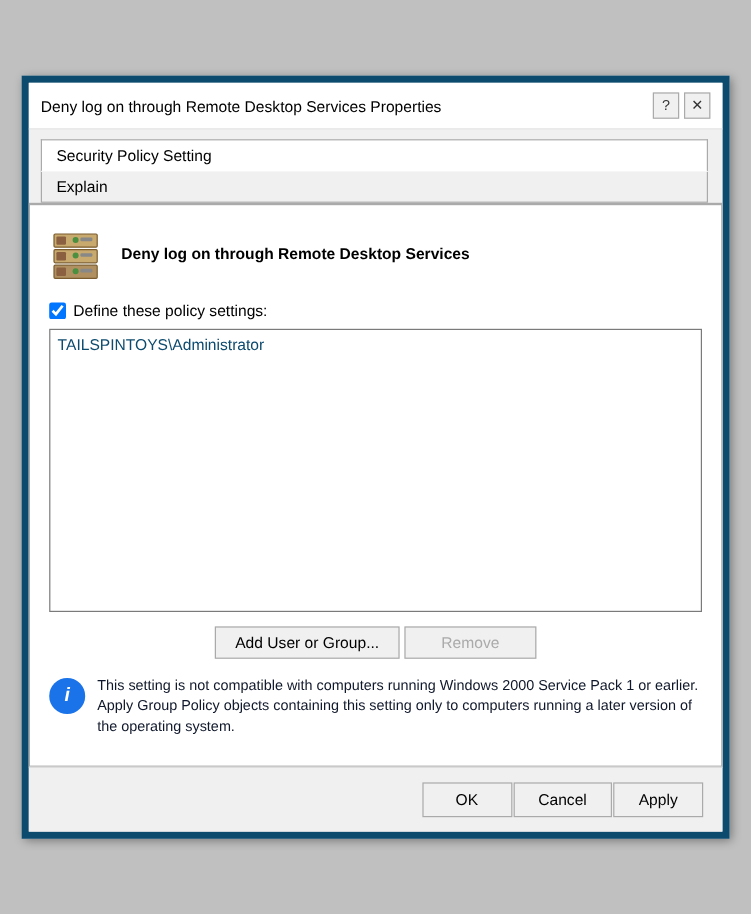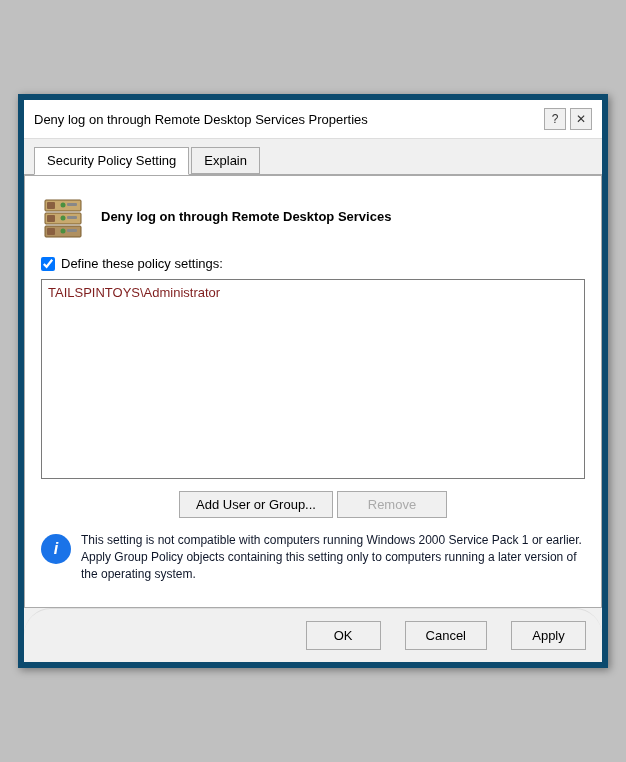--- a/index.html
+++ b/index.html
@@ -58,20 +58,21 @@
       font-size: 12px;
       color: #333;
     }
 
     
     .tab-bar {
       display: flex;
       padding: 8px 10px 0 10px;
       background: #f0f0f0;
       border-bottom: 1px solid #aaa;
+      flex-direction: column;
     }
 
     .tab {
       padding: 5px 12px;
       border: 1px solid #aaa;
       background: #f0f0f0;
       cursor: pointer;
       font-size: 13px;
       margin-right: 2px;
       position: relative;
@@ -123,28 +124,28 @@
       margin-right: 6px;
       cursor: pointer;
     }
 
     .checkbox-label {
       font-size: 13px;
     }
 
     .policy-list-box {
       width: 100%;
-      height: 200px;
+      height: 236px;
       border: 1px solid #7a7a7a;
       background: #fff;
       padding: 4px;
       margin-bottom: 12px;
       overflow-y: auto;
       font-size: 13px;
-      color: #7f1d1d;
+      color: #0c4a6e;
     }
 
     .policy-list-entry {
       padding: 1px 2px;
     }
 
     .action-buttons {
       display: flex;
       gap: 4px;
       margin-bottom: 14px;
@@ -197,23 +198,22 @@
       color: #0f172a;
       line-height: 1.4;
     }
 
     
     .dialog-footer {
       background: #f0f0f0;
       padding: 12px 16px;
       display: flex;
       justify-content: flex-end;
-      gap: 24px;
+      gap: 1px;
       border-top: 1px solid #ddd;
-      border-radius: 27px;
     }
 
     .footer-btn {
       padding: 6px 20px;
       border: 1px solid #aaa;
       background: #f0f0f0;
       cursor: pointer;
       font-size: 13px;
       min-width: 75px;
     }

